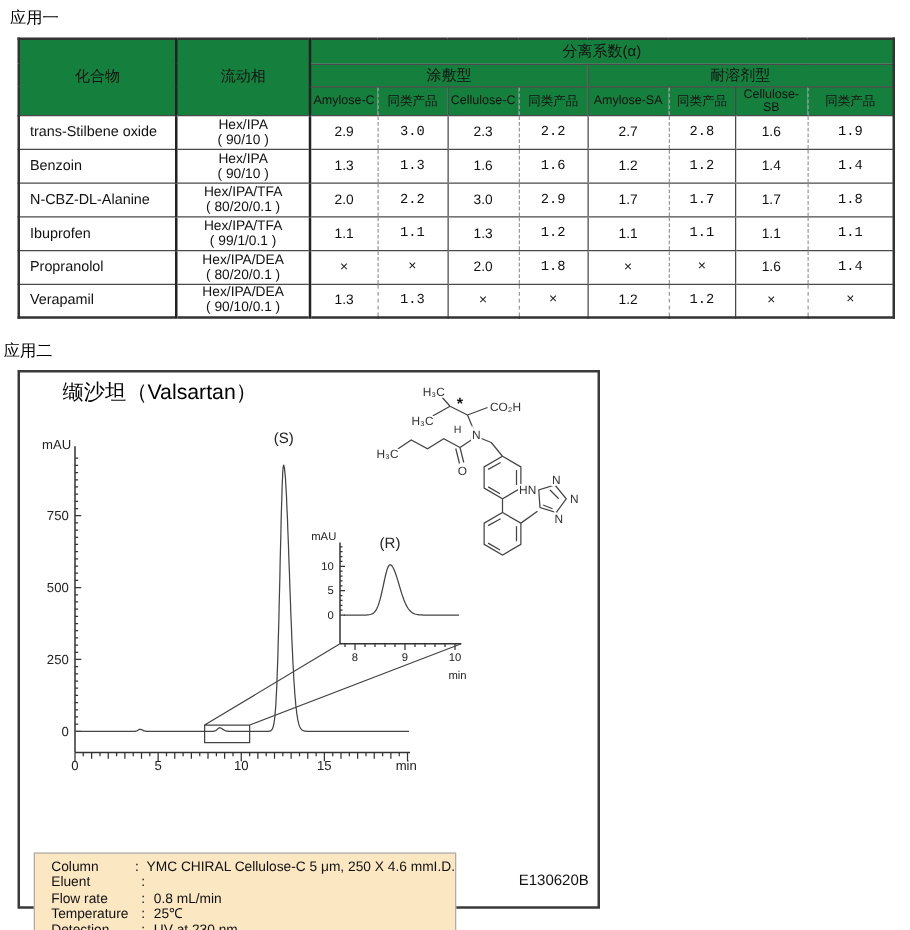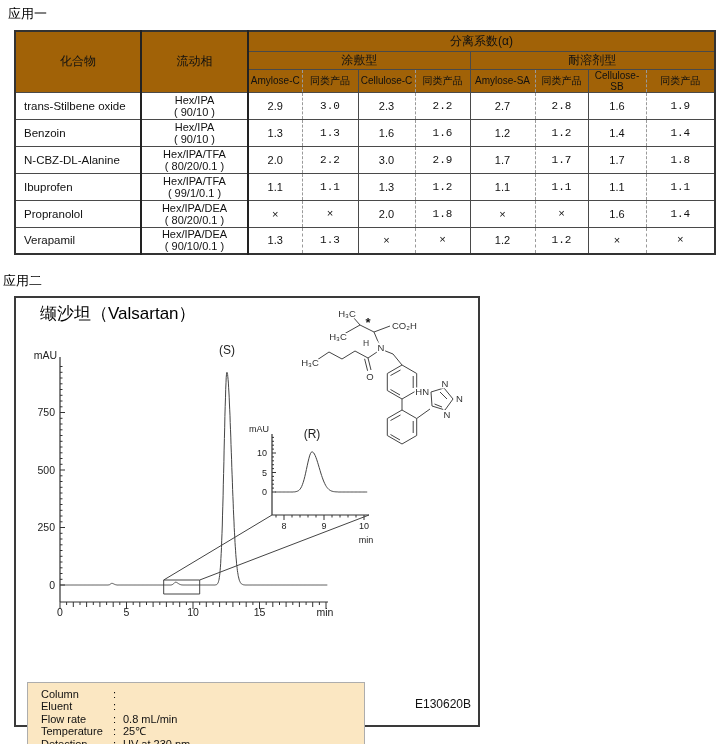--- a/index.html
+++ b/index.html
@@ -8,37 +8,37 @@
   .sec-label{position:absolute;font-size:13px;color:#000;}
   #app1-label{left:8px;top:5px;}
   #app2-label{left:3px;top:272px;}
 
   
   #alpha-table{position:absolute;left:14px;top:30px;width:700px;
                border-collapse:collapse;table-layout:fixed;
                border:2px solid #333;}
   #alpha-table th,#alpha-table td{border-top:1px solid #4a4a4a;border-bottom:1px solid #4a4a4a;
                padding:0;text-align:center;font-weight:normal;vertical-align:middle;}
-  #alpha-table th{background:#a16207;font-size:12px;}
+  #alpha-table th{background:#15803d;font-size:12px;}
   #alpha-table .c-sub{font-size:10px;}
   #alpha-table tbody td{font-size:11px;background:#fff;}
   .bl-s{border-left:1px solid #4a4a4a !important;}
   .bl-d{border-left:1px dashed #9a9a9a !important;font-family:Liberation Mono, monospace;}
   .bl-t{border-left:2px solid #222 !important;}
   .c-name{text-align:left !important;padding-left:8px !important;font-size:11.5px !important;}
   .c-mp{font-size:11px;line-height:12px;}
   #alpha-table thead tr:nth-child(1){height:20px;}
   #alpha-table thead tr:nth-child(2){height:18px;}
   #alpha-table thead tr:nth-child(3){height:23px;}
   #alpha-table tbody tr{height:27px;}
 
   
   #figure-box{position:absolute;left:14px;top:296px;width:466px;height:431px;
               border:2px solid #3a3a3a;background:#fff;box-sizing:border-box;}
-  #fig-title1{position:absolute;left:24px;top:4px;font-size:17px;color:#000;}
+  #fig-title1{position:absolute;left:34px;top:4px;font-size:17px;color:#000;}
   #fig-title2{position:absolute;left:54px;top:28px;font-size:17px;color:#000;}
   #chart{position:absolute;left:16px;top:44px;}
   #molecule{position:absolute;left:270px;top:2px;}
   #conditions-box{position:absolute;left:11px;top:347px;width:338px;height:69px;
                   background:#fbe7c2;border:1px solid #adadad;box-sizing:border-box;
                   font-size:11px;padding:5px 0 0 13px;margin-top:37px;}
   .cond-row{display:flex;line-height:12.4px;white-space:nowrap;}
   .cond-label{width:72px;}
   .cond-sep{width:10px;}
   #fig-code{position:absolute;left:399px;top:379px;font-size:12px;margin-top:20px;}
@@ -243,20 +243,21 @@
     <text class="atom" x="143" y="95" text-anchor="end">HN</text>
     <text class="atom" x="159" y="87" text-anchor="middle">N</text>
     <text class="atom" x="170" y="102" text-anchor="start">N</text>
     <text class="atom" x="161" y="118" text-anchor="middle">N</text>
   </svg>
 
   <div id="conditions-box">
       <div class="cond-row">
         <span class="cond-label">Column</span>
         <span class="cond-sep">:</span>
+        <span> YMC CHIRAL Cellulose-C 5 μm, 250 X 4.6 mmI.D.</span>
       </div>
       <div class="cond-row">
         <span class="cond-label">Eluent</span>
         <span class="cond-sep">:</span>
       </div>
       <div class="cond-row">
         <span class="cond-label">Flow rate</span>
         <span class="cond-sep">:</span>
         <span> 0.8 mL/min</span>
       </div>

